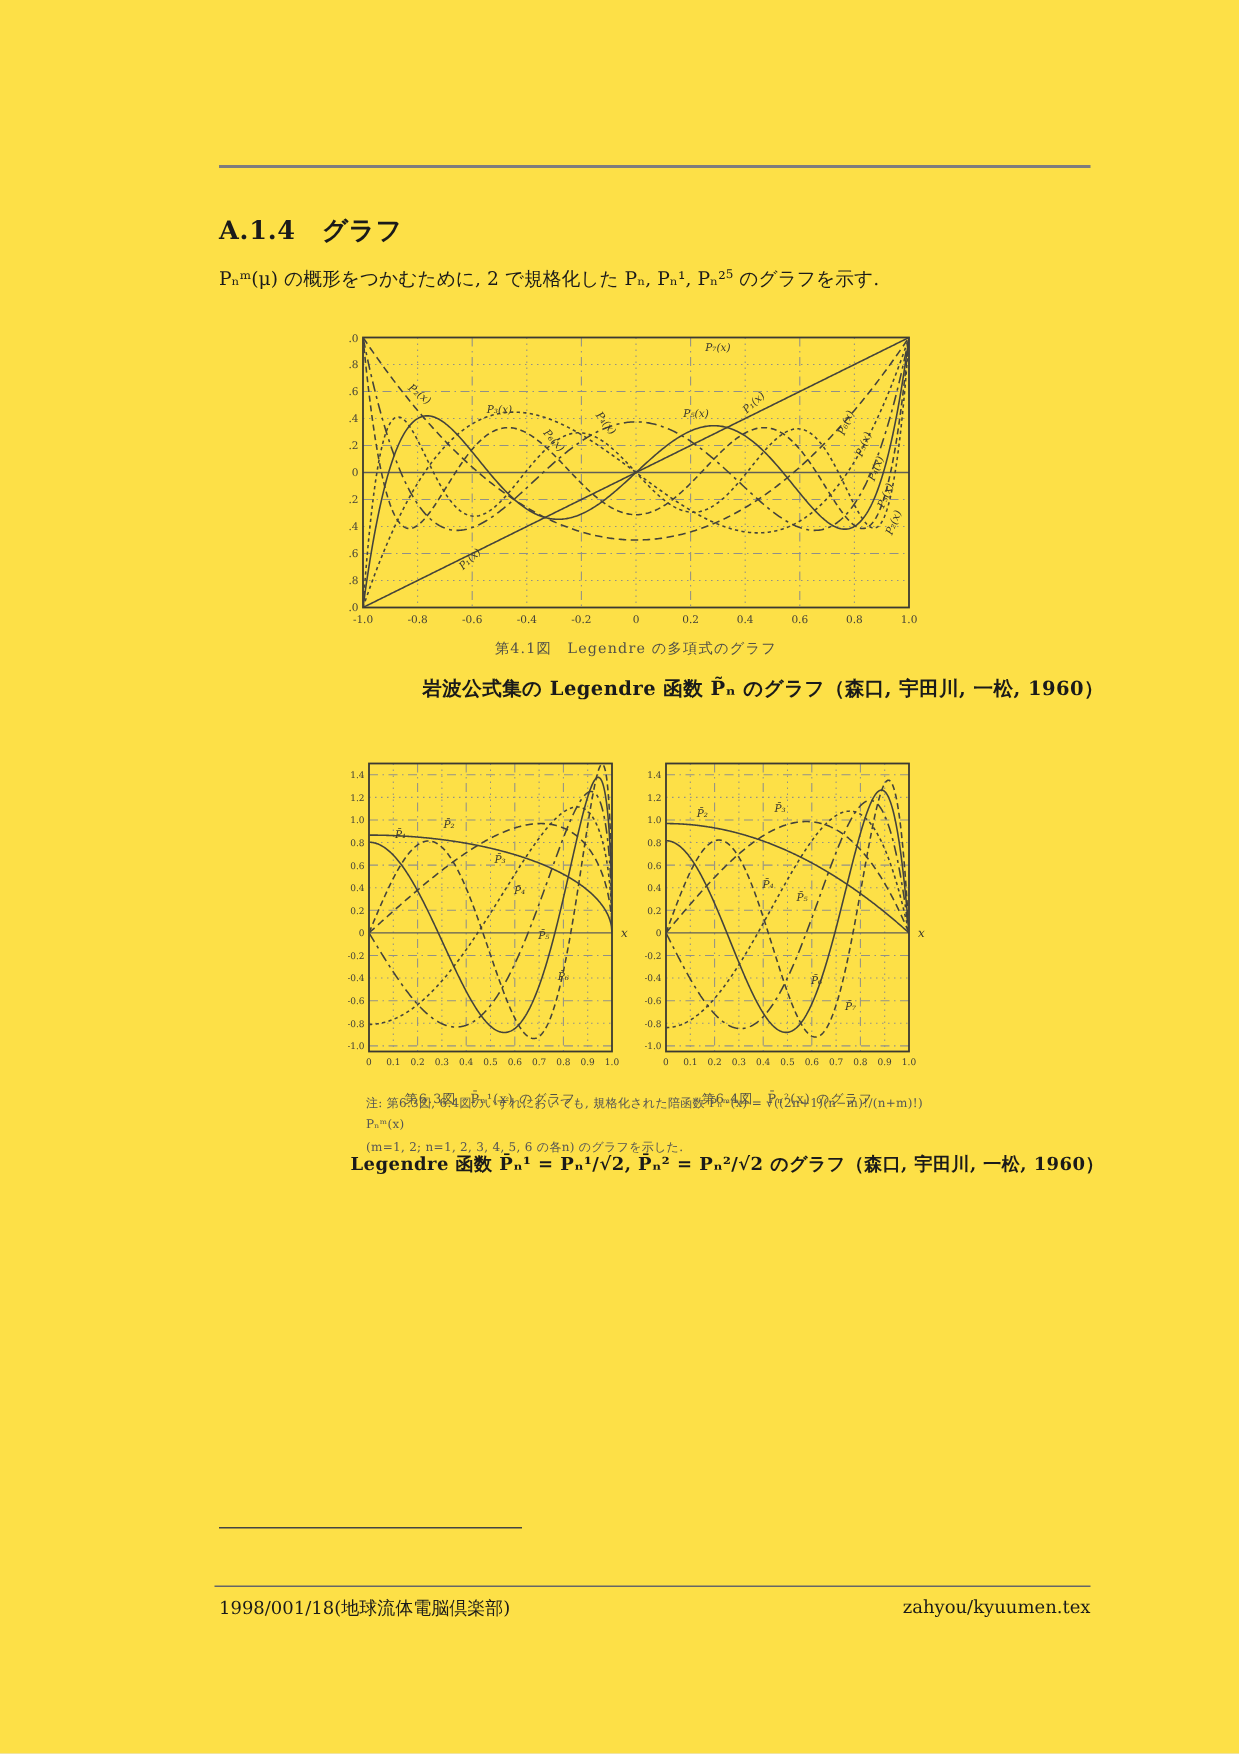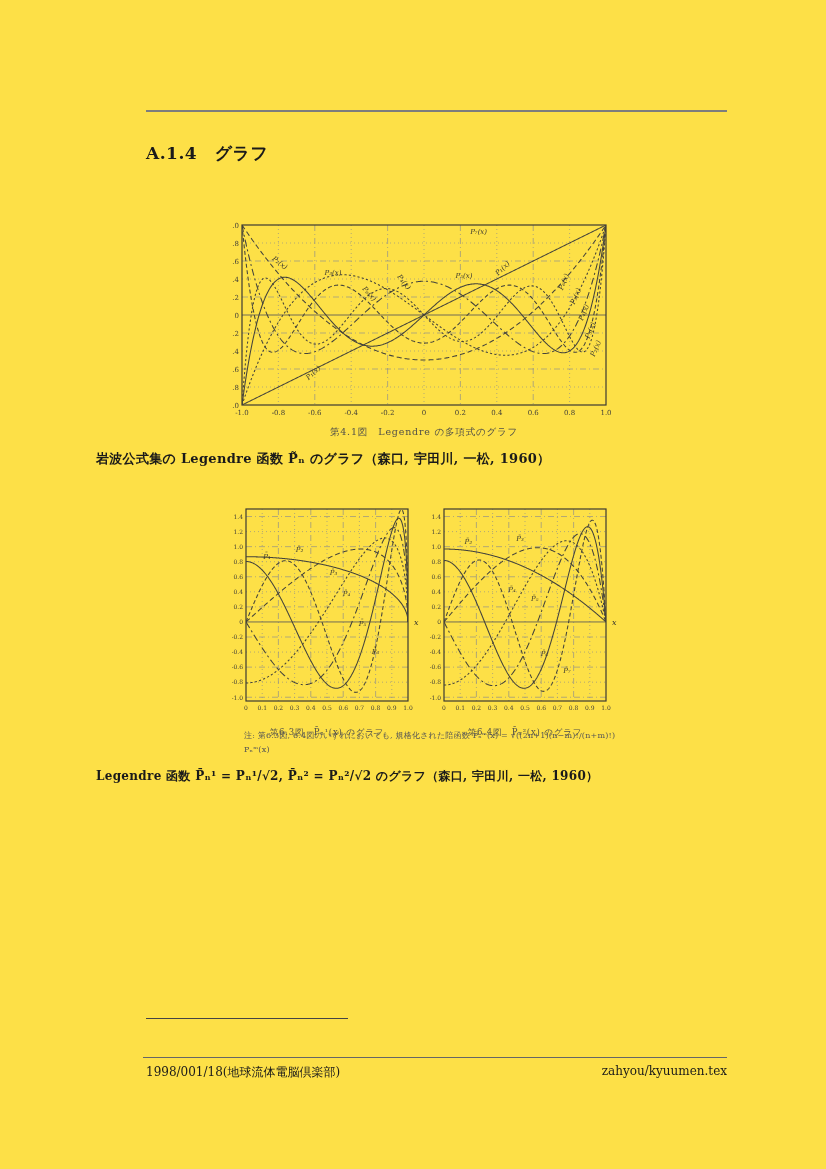--- a/index.html
+++ b/index.html
@@ -3,39 +3,40 @@
 <meta charset="utf-8">
 <style>
   html,body{margin:0;padding:0;background:#e8e8e8;}
   .page{position:relative;width:826px;height:1169px;background:#fde047;margin:0 auto;
         font-family:"DejaVu Serif","Liberation Serif",serif;color:#1a1a1a;overflow:hidden;}
   .abs{position:absolute;}
   .rule{background:#7d7d7d;}
   .section-heading{font-weight:bold;font-size:17px;letter-spacing:.5px;}
   .intro{font-size:12.5px;line-height:1.5;}
   .intro sup{font-size:8px;}
-  .figcaption{font-weight:bold;font-size:13px;text-align:left;letter-spacing:.3px;}
+  .figcaption{font-weight:bold;font-size:13px;text-align:right;letter-spacing:.3px;}
   .scanfig{filter:grayscale(1) contrast(.97) brightness(1.02);opacity:.95;}
   .notes{font-size:8px;line-height:1.8;color:#555;letter-spacing:.2px;}
   .footnote-rule{background:#444;height:1px;}
   .footnote{font-size:11.5px;}
   .footnote sup{font-size:7.5px;}
   .footer-rule{background:#666;height:1px;}
   .footer{display:flex;justify-content:space-between;font-size:12px;}
   svg text{font-family:"DejaVu Serif","Liberation Serif",serif;}
 </style>
 </head>
 <body>
 
 <div class="page">
 
   <div class="abs rule" style="left:146px;top:110px;width:581px;height:2px;"></div>
 
   <div class="abs section-heading" style="left:146px;top:142px;">A.1.4　グラフ</div>
 
+  <div class="abs intro" style="left:146px;top:177px;width:600px;"><span>Pₙᵐ(μ) の概形をつかむために, 2 で規格化した Pₙ, Pₙ¹, Pₙ²</span><sup>5</sup><span> のグラフを示す.</span></div>
 
   <div class="abs scanfig" style="left:232px;top:222px;width:380px;height:218px;"><svg width="380" height="218" viewBox="0 0 380 218">
         <defs>
           <clipPath id="clip0">
             <rect x="10" y="3" width="364" height="180"></rect>
           </clipPath>
         </defs>
         <text x="10" y="193" text-anchor="middle" font-size="7" fill="#333">-1.0</text>
         <line x1="46.39999999999999" y1="3" x2="46.39999999999999" y2="183" stroke="#8a8a8a" stroke-width="0.7" stroke-dasharray="1,3"></line>
         <text x="46.39999999999999" y="193" text-anchor="middle" font-size="7" fill="#333">-0.8</text>
@@ -236,20 +237,21 @@
         <text x="82.03999999999999" y="86.8235294117647" font-size="7" font-style="italic" fill="#2b2b2b" text-anchor="middle" transform="rotate(0 82.03999999999999 86.8235294117647)">P̄₄</text>
         <text x="104.72000000000001" y="95.85882352941175" font-size="7" font-style="italic" fill="#2b2b2b" text-anchor="middle" transform="rotate(0 104.72000000000001 95.85882352941175)">P̄₅</text>
         <text x="114.44" y="150.8235294117647" font-size="7" font-style="italic" fill="#2b2b2b" text-anchor="middle" transform="rotate(0 114.44 150.8235294117647)">P̄₆</text>
         <text x="137.12" y="168.14117647058822" font-size="7" font-style="italic" fill="#2b2b2b" text-anchor="middle" transform="rotate(0 137.12 168.14117647058822)">P̄₇</text>
         <text x="182" y="119.94117647058823" font-size="8" font-style="italic" fill="#2b2b2b">x</text>
         <text x="95" y="230" text-anchor="middle" font-size="8.5" fill="#454545" letter-spacing=".8">第6.4図　P̄ₙ²(x) のグラフ</text>
       </svg></div>
 
   <div class="abs notes" style="left:244px;top:729px;width:378px;">
     <div>注: 第6.3図, 6.4図のいずれにおいても, 規格化された陪函数 P̄ₙᵐ(x) = √((2n+1)(n−m)!/(n+m)!) Pₙᵐ(x)</div>
+    <div>(m=1, 2; n=1, 2, 3, 4, 5, 6 の各n) のグラフを示した.</div>
   </div>
 
   <div class="abs figcaption" style="left:96px;top:768px;width:640px;font-size:12px;">Legendre 函数 P̄ₙ¹ = Pₙ¹/√2, P̄ₙ² = Pₙ²/√2 のグラフ（森口, 宇田川, 一松, 1960）</div>
 
   <div class="abs footnote-rule" style="left:146px;top:1018px;width:202px;"></div>
 
 
   <div class="abs footer-rule" style="left:143px;top:1057px;width:584px;"></div>
 
   <div class="abs footer" style="left:146px;top:1064px;width:581px;">

